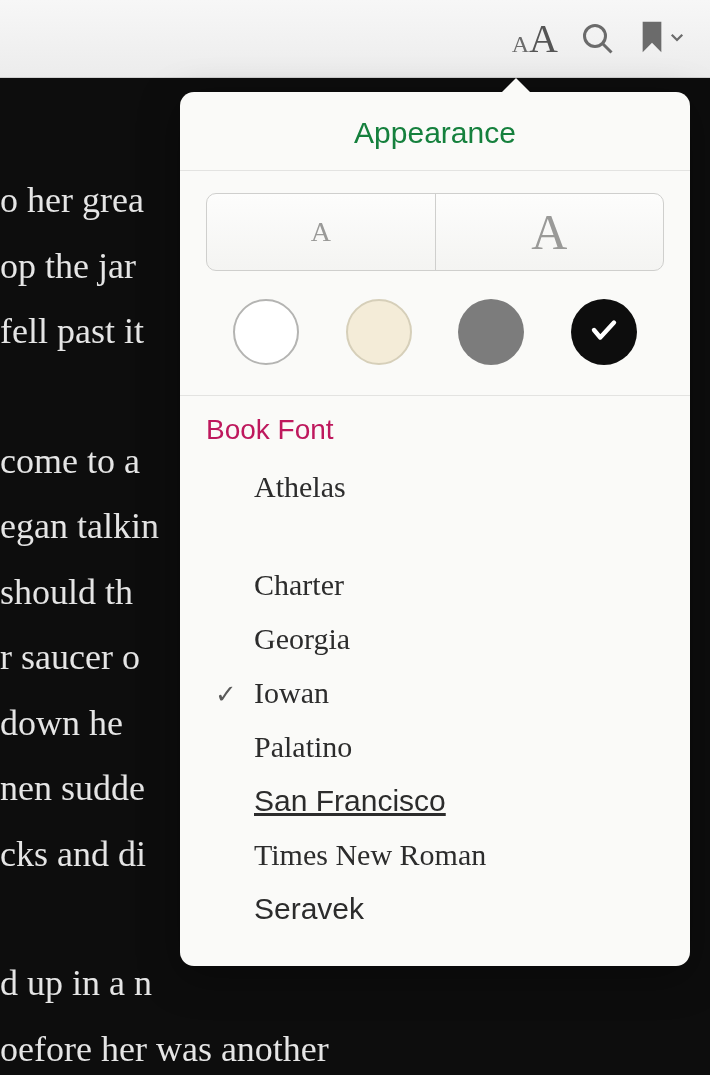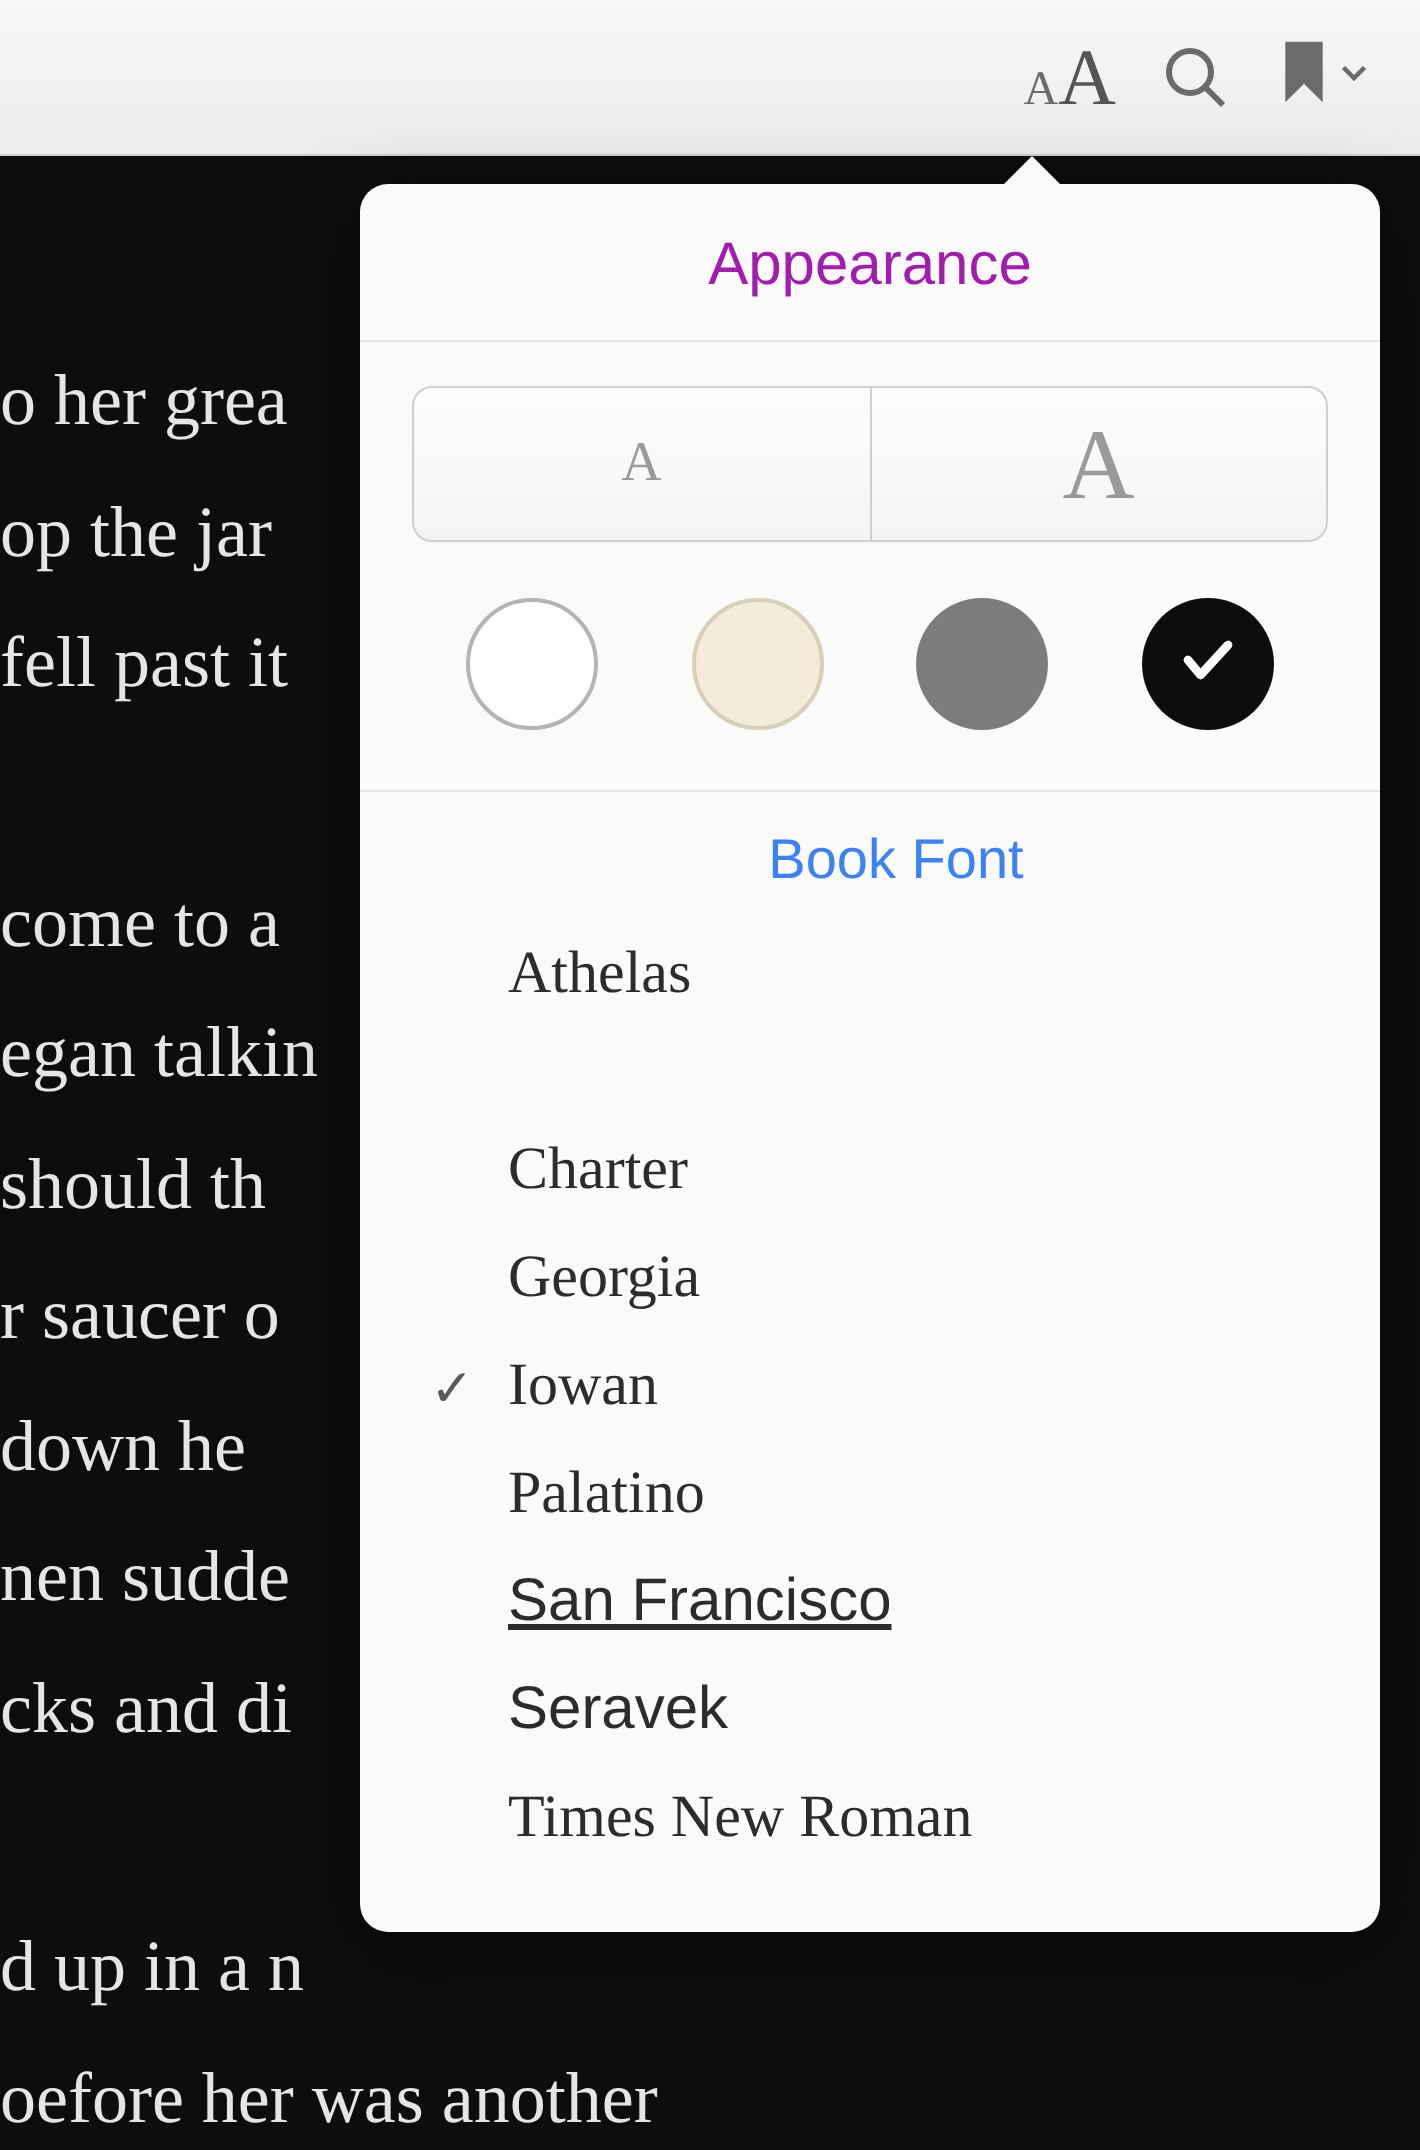--- a/index.html
+++ b/index.html
@@ -119,21 +119,21 @@
       right: 158px;
       width: 0;
       height: 0;
       border-left: 16px solid transparent;
       border-right: 16px solid transparent;
       border-bottom: 16px solid #fafaf8;
     }
     
     .popover-title {
       text-align: center;
-      color: #a21caf;
+      color: #15803d;
       font-size: 30px;
       font-weight: 400;
       padding: 24px 0 20px;
     }
     
     .popover-divider {
       height: 1px;
       background: #e3e3e1;
     }
     
@@ -203,25 +203,24 @@
     .swatch-check svg {
       width: 30px;
       height: 30px;
     }
     
     .font-section {
       padding: 18px 0 30px;
     }
     
     .font-section-label {
-      color: #3b82f6;
+      color: #be185d;
       font-size: 28px;
       padding-left: 26px;
       margin-bottom: 14px;
-      text-align: center;
     }
     
     .font-list {
       list-style: none;
     }
     
     .font-item {
       display: flex;
       align-items: flex-end;
       padding: 10px 0 10px 26px;
@@ -348,21 +347,21 @@
       <li class="font-item">
         <span class="font-check"></span>
         <span class="font-name font-palatino">Palatino</span>
       </li>
       <li class="font-item">
         <span class="font-check"></span>
         <span class="font-name font-sanfrancisco">San Francisco</span>
       </li>
       <li class="font-item">
         <span class="font-check"></span>
+        <span class="font-name font-times">Times New Roman</span>
+      </li>
+      <li class="font-item">
+        <span class="font-check"></span>
         <span class="font-name font-seravek">Seravek</span>
       </li>
-      <li class="font-item">
-        <span class="font-check"></span>
-        <span class="font-name font-times">Times New Roman</span>
-      </li>
     </ul>
   </div>
 </div>
 
 </body></html>

